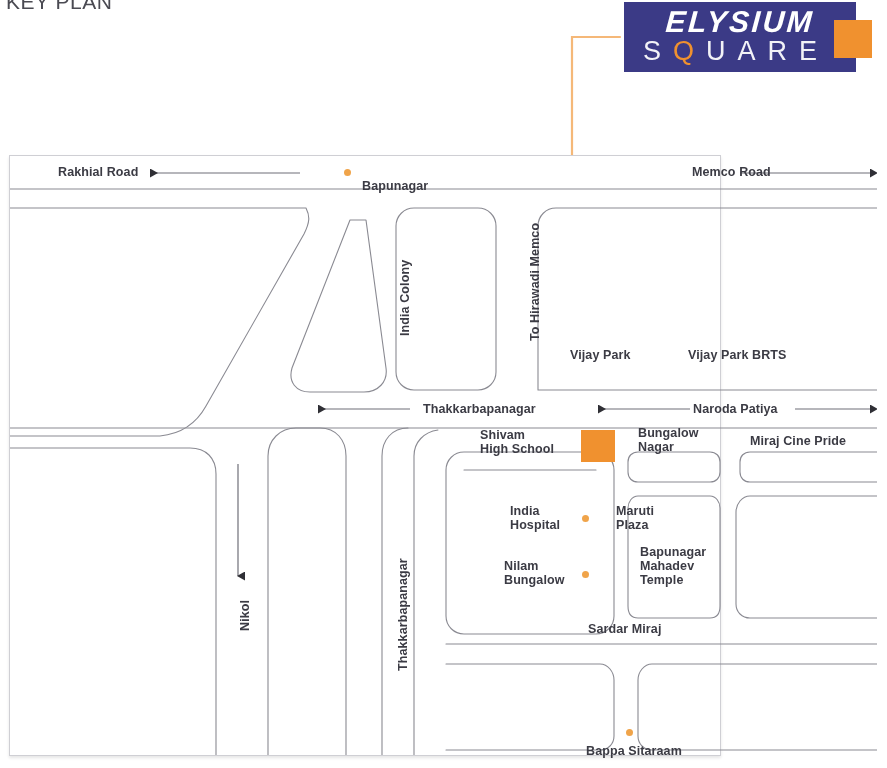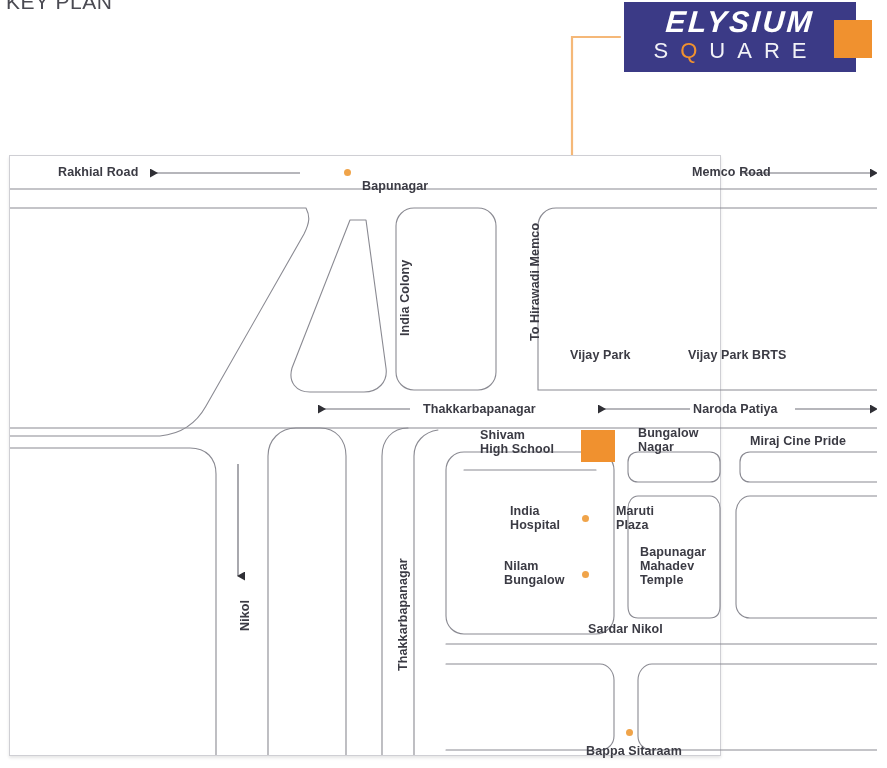--- a/index.html
+++ b/index.html
@@ -60,21 +60,21 @@
     font-style: italic;
     transform: skewX(-4deg);
   }
   .logo-square {
     position: absolute;
     left: 12px;
     top: 38px;
     width: 200px;
     text-align: center;
     color: #f2f2f7;
-    font-size: 22px;
+    font-size: 27px;
     font-weight: 500;
     letter-spacing: 12px;
     line-height: 22px;
   }
   .logo-square .q-accent { color: #f0912f; }
   .logo-orange-box {
     position: absolute;
     left: 210px;
     top: 18px;
     width: 38px;
@@ -234,21 +234,21 @@
     <div class="label" style="left:683px; top:246px;">Naroda Patiya</div>
 
     <div class="label vert" style="left:388px; top:180px;">India Colony</div>
 
     <div class="label vert" style="left:518px; top:185px;">To Hirawadi Memco</div>
 
     <div class="label vert" style="left:228px; top:475px;">Nikol</div>
 
     <div class="label vert" style="left:386px; top:515px;">Thakkarbapanagar</div>
 
-    <div class="label" style="left:578px; top:466px;">Sardar Nikol</div>
+    <div class="label" style="left:578px; top:466px;">Sardar Miraj</div>
 
     <div class="label" style="left:576px; top:588px;">Bappa Sitaraam</div>
 
     <div class="label" style="left:352px; top:23px;">Bapunagar</div>
     <div class="dot" style="left:334px; top:13px;"></div>
 
     <div class="label" style="left:560px; top:192px;">Vijay Park</div>
 
     <div class="label" style="left:678px; top:192px;text-align:center;">Vijay Park BRTS</div>
 

